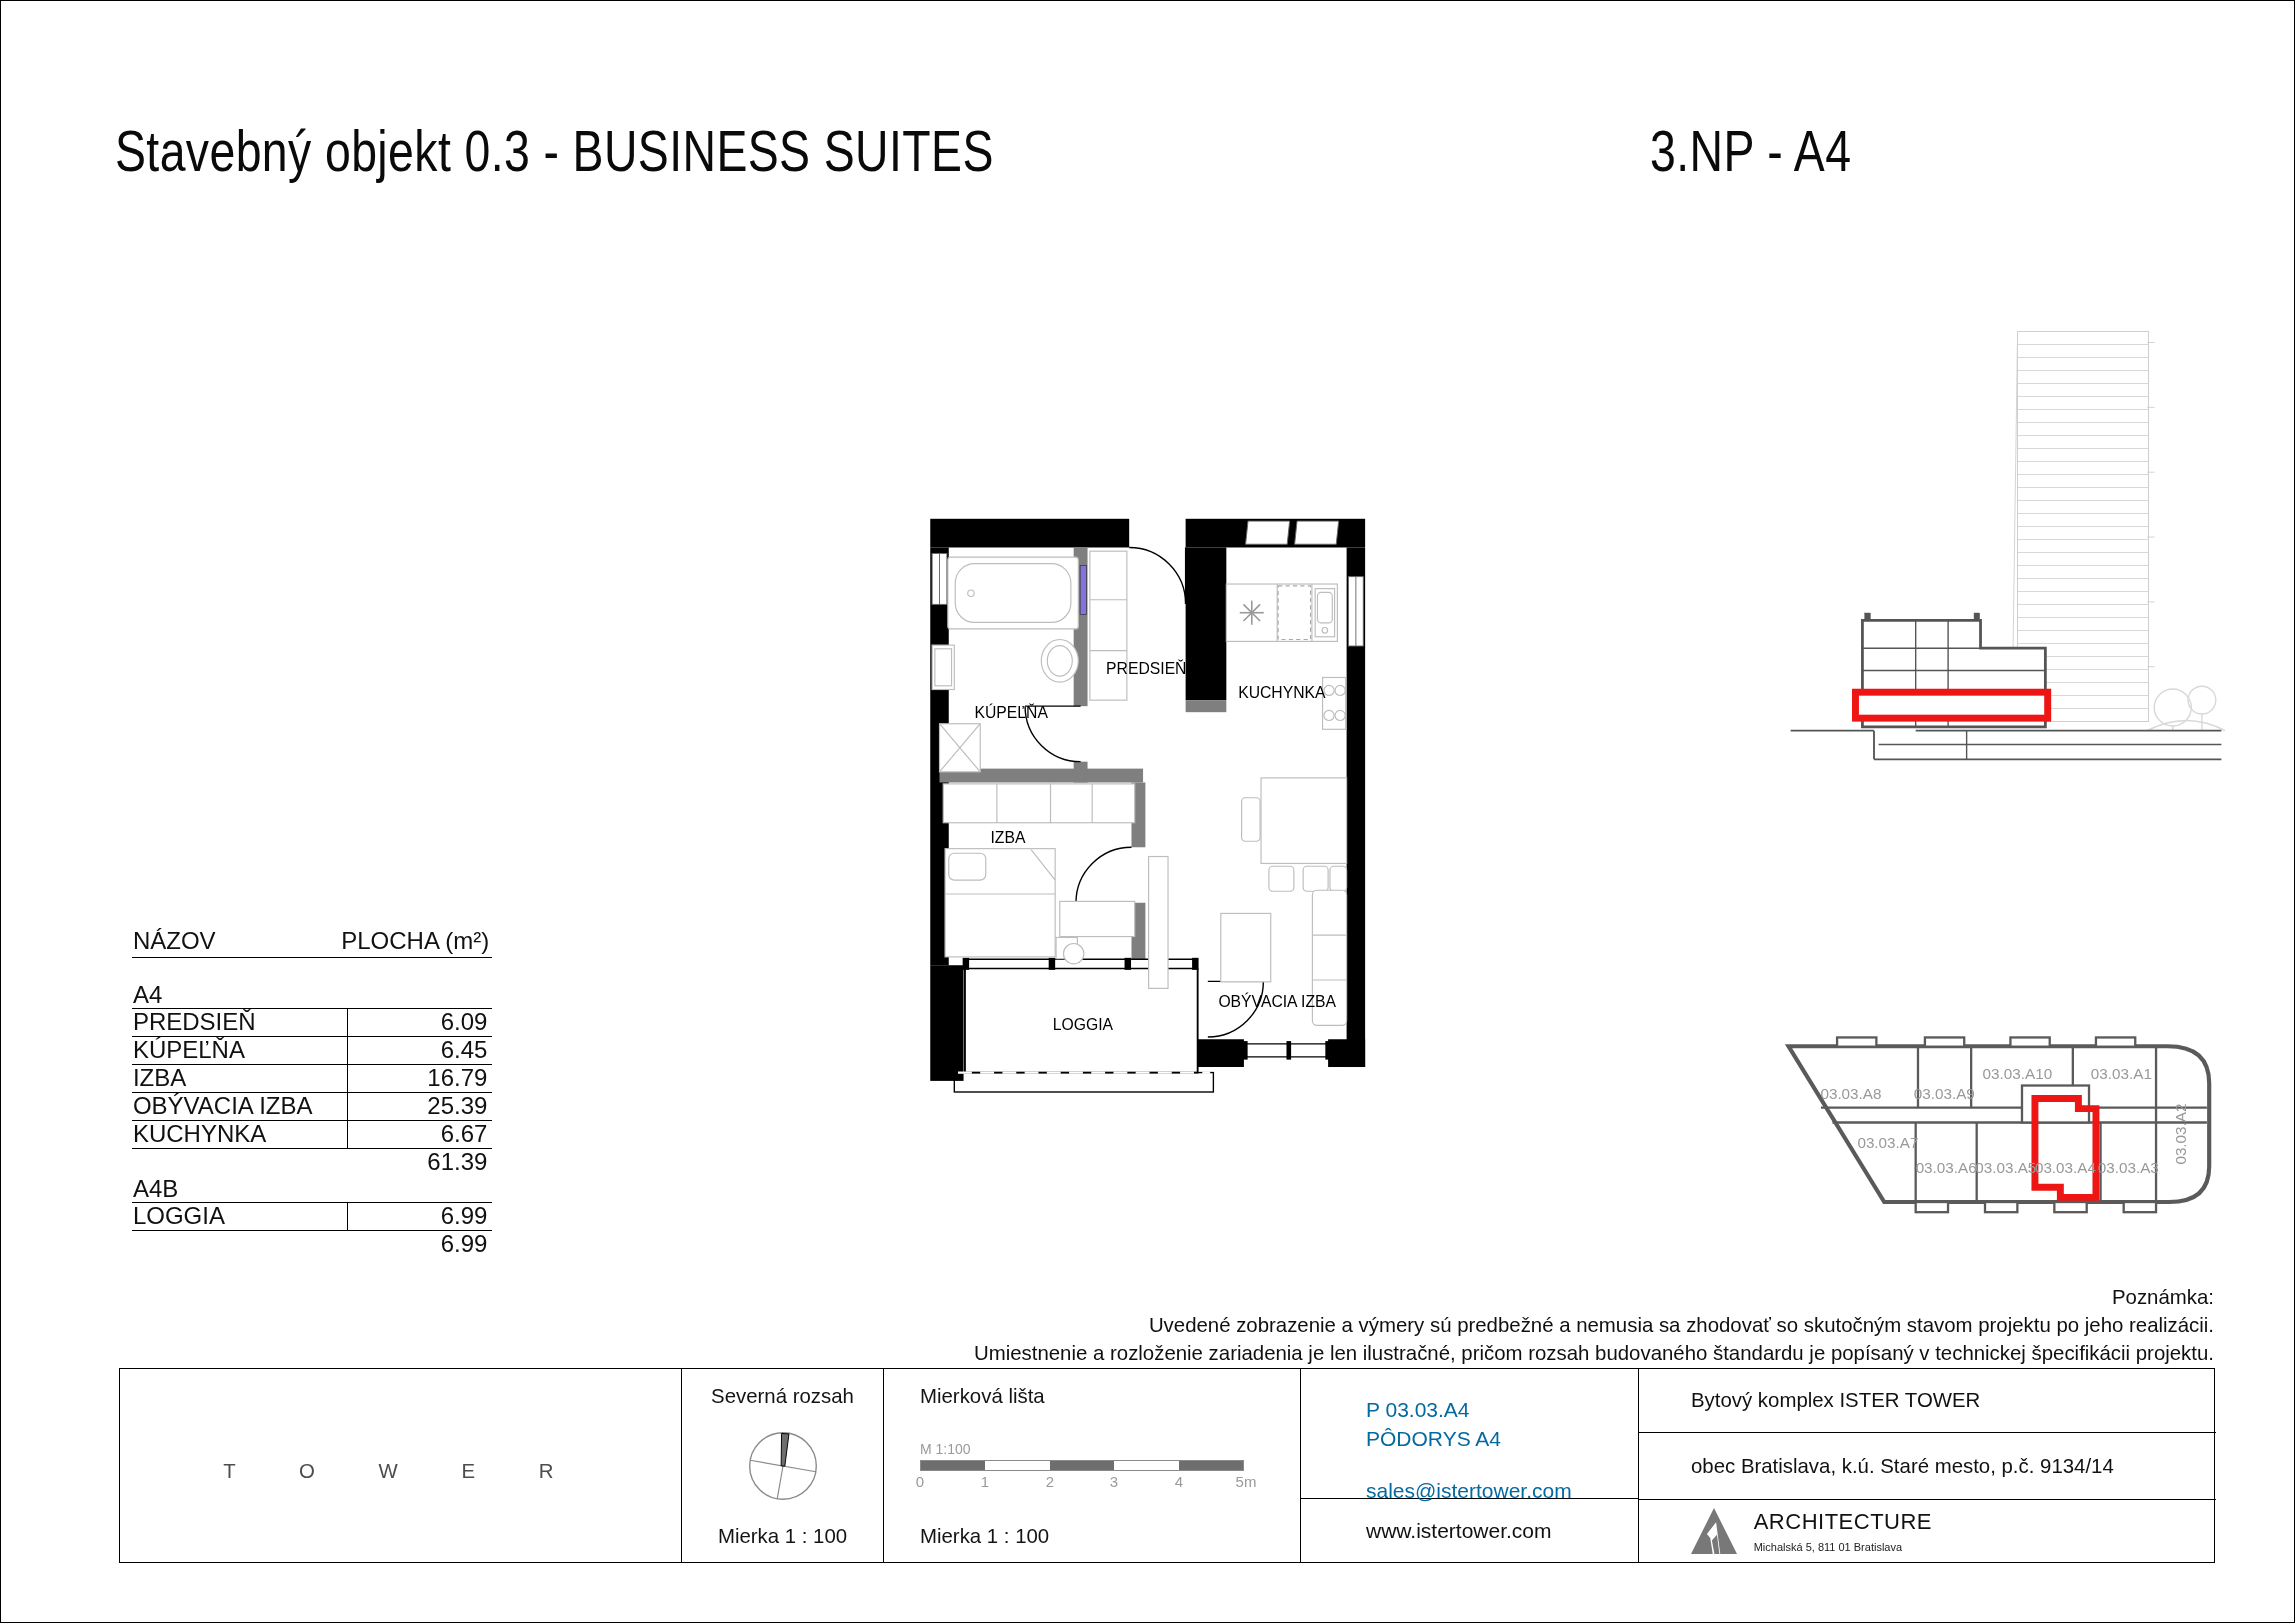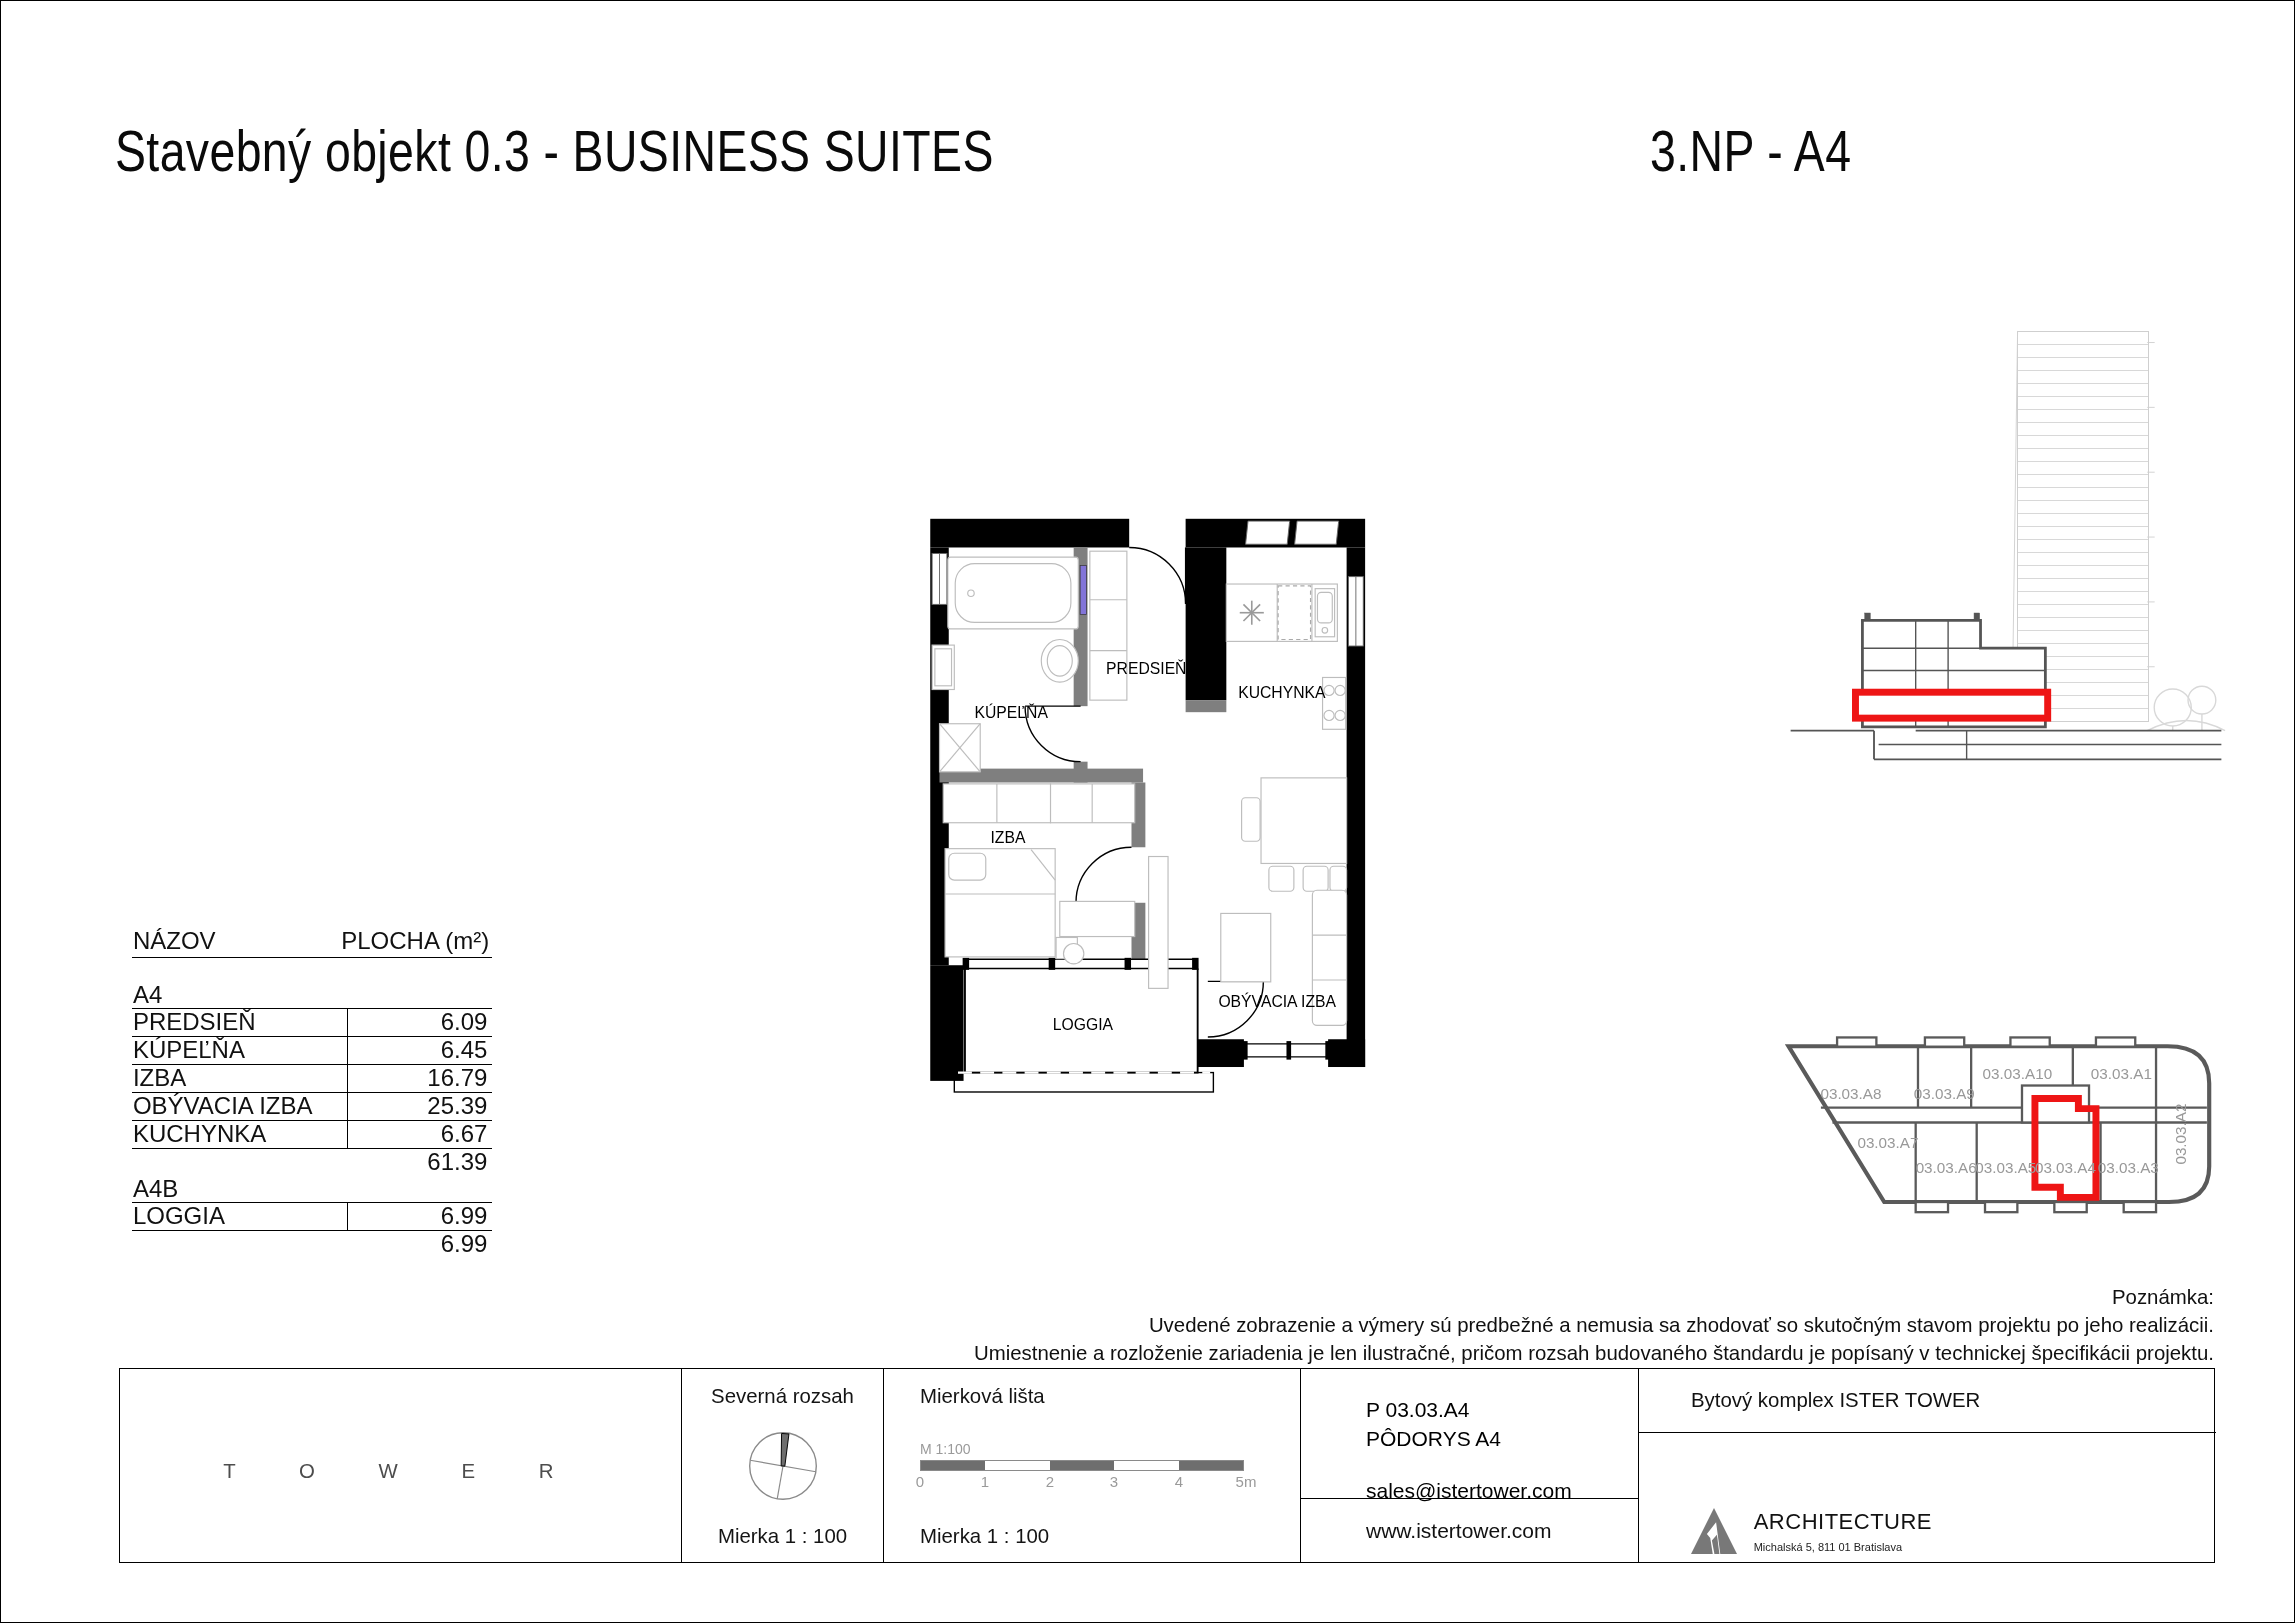--- a/index.html
+++ b/index.html
@@ -36,21 +36,21 @@
   .f-label{font-size:20.4px;color:#141414;}
   .scale-cell{padding:15.7px 0 14px 36px;box-sizing:border-box;display:flex;flex-direction:column;justify-content:space-between;}
   .sbar-wrap{width:324px;position:relative;}
   .sbar-small{font-size:14px;color:#9a9a9a;margin-bottom:3.7px;}
   .sbar{display:flex;width:324px;height:10.2px;border:0.9px solid #8a8a8a;box-sizing:border-box;}
   .sbar div{flex:1;}
   .sbar .d{background:#6e6e6e;}
   .sbar .w{background:#fff;}
   .sbar-ticks{position:relative;height:18.5px;margin-top:2.8px;font-size:15px;color:#9a9a9a;}
   .sbar-ticks span{position:absolute;transform:translateX(-50%);}
-  .mid-cell .inner{padding:26px 0 0 65px;font-size:21px;line-height:29px;color:#000000;}
+  .mid-cell .inner{padding:26px 0 0 65px;font-size:21px;line-height:29px;color:#0369a1;}
   .mid-top{position:absolute;left:0;right:0;top:0;height:130px;border-bottom:1.4px solid #000;box-sizing:border-box;}
   .mid-bot{position:absolute;left:0;right:0;top:130px;bottom:0;display:flex;align-items:center;padding-left:65px;font-size:21px;}
   .right-cell .row1{position:absolute;left:0;right:0;top:0;height:64px;border-bottom:1.4px solid #000;display:flex;align-items:center;padding-left:52px;font-size:20.4px;box-sizing:border-box;}
   .right-cell .row2{position:absolute;left:0;right:0;top:64px;height:67px;border-bottom:1.4px solid #000;display:flex;align-items:center;padding-left:52px;font-size:20.4px;box-sizing:border-box;}
   .right-cell .row3{position:absolute;left:0;right:0;top:131px;bottom:0;display:flex;align-items:center;padding-left:52px;gap:16.7px;}
   .studio-name{font-size:22px;letter-spacing:0.5px;color:#121212;}
   .studio-addr{font-size:11px;color:#222;margin-top:5.6px;}
 
   
   .tower{border:0.9px solid #cfcfcf;background:repeating-linear-gradient(to bottom,#fff 0 12px,#d8d8d8 12px 13px);}
@@ -374,20 +374,21 @@
         <div>P 03.03.A4</div>
         <div>PÔDORYS A4</div>
         <div style="margin-top:23px;">sales@istertower.com</div>
       </div>
     </div>
     <div class="mid-bot">www.istertower.com</div>
   </div>
 
   <div class="fcell bl right-cell" style="left:1518px;width:577px;">
     <div class="row1">Bytový komplex ISTER TOWER</div>
+    <div class="row2">obec Bratislava, k.ú.  Staré mesto, p.č. 9134/14</div>
     <div class="row3">
       <svg width="46" height="46" viewBox="0 0 110 110">
         <polygon points="55,0 110,110 0,110" fill="#787878"></polygon>
         <polygon points="38,62 60,34 70,110 52,110 46,72" fill="#fff"></polygon>
         <polygon points="50,78 62,64 68,110 56,110" fill="#787878"></polygon>
       </svg>
       <div>
         <div class="studio-name">ARCHITECTURE</div>
         <div class="studio-addr">Michalská 5, 811 01 Bratislava</div>
       </div>

